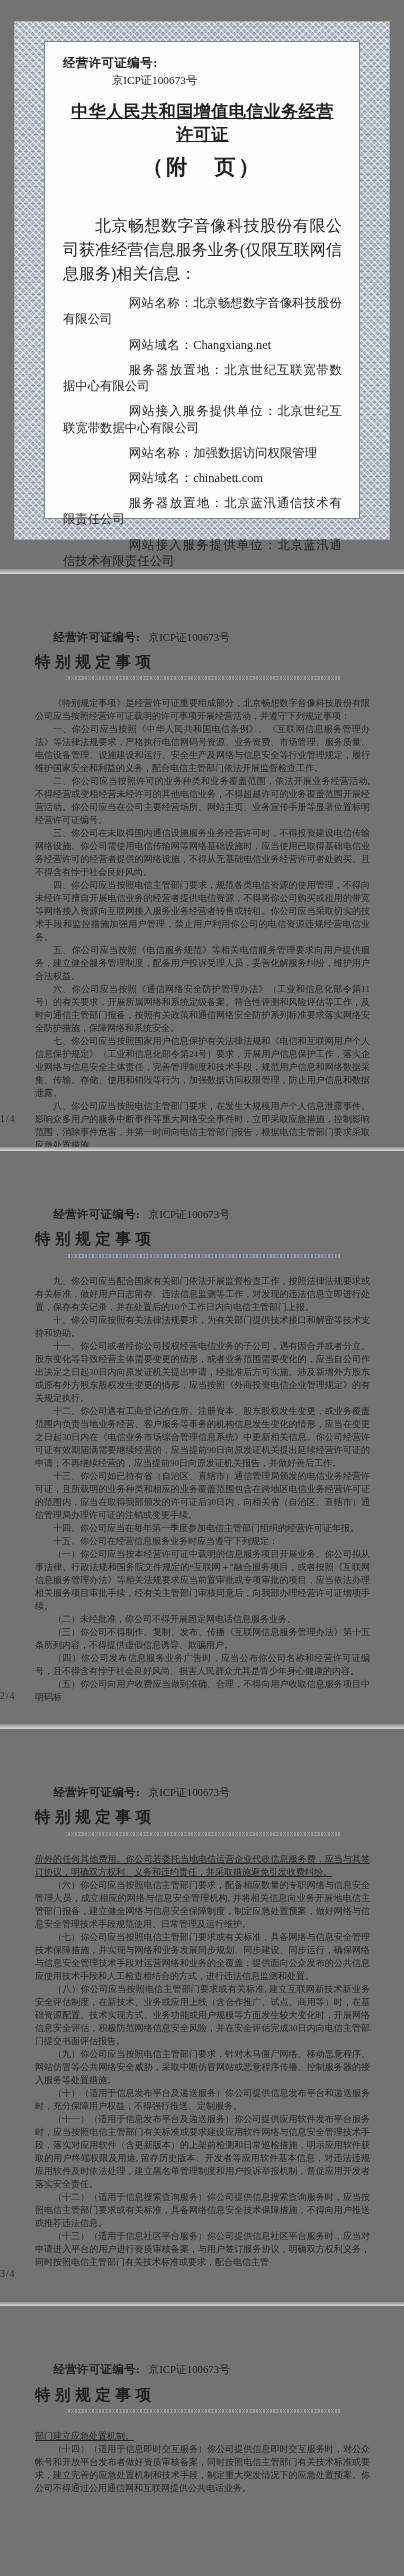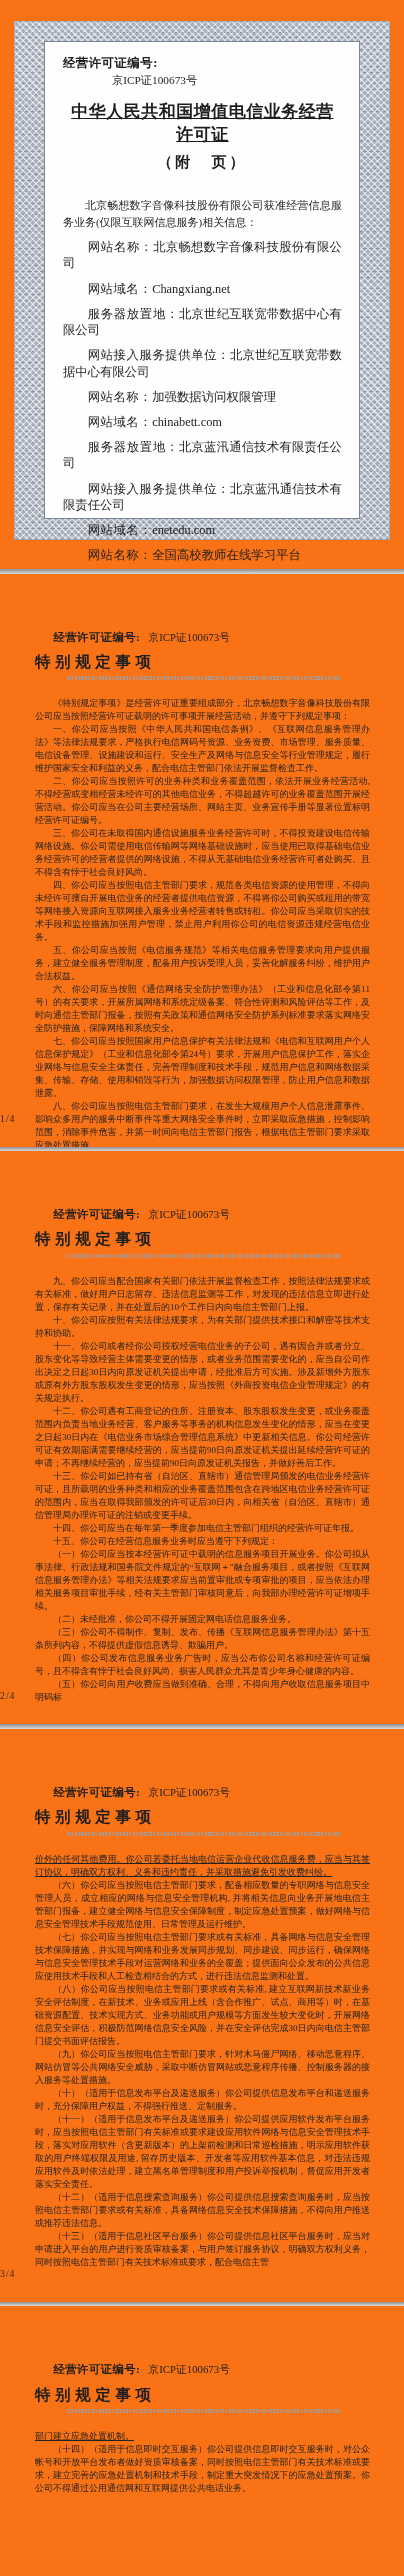--- a/index.html
+++ b/index.html
@@ -1,39 +1,39 @@
 <!DOCTYPE html>
 <html lang="zh" style="font-size:8.2px"><head>
 <meta charset="utf-8">
 <style>
   html,body{margin:0;padding:0;background:#dcdcdc;}
   body{font-family:"Liberation Serif","DejaVu Serif",serif;color:#1e1e1e;}
   .stack{width:405px;margin:0 auto;background:#f4f4f4;}
-  .sheet{position:relative;width:405px;background:#f97316;overflow:hidden;box-sizing:border-box;}
+  .sheet{position:relative;width:405px;background:#737373;overflow:hidden;box-sizing:border-box;}
   .divider{height:4.6px;background:linear-gradient(#8f8f8f,#d9d9d9);}
 
   
   .sheet-cert{height:569px;}
   .cert-frame{position:absolute;left:14.4px;top:20.6px;width:376px;height:519px;
     background-color:#a9b0bd;
     background-image:
       repeating-linear-gradient(45deg, rgba(255,255,255,.55) 0 1.5px, rgba(255,255,255,0) 1.5px 4.6px),
       repeating-linear-gradient(-45deg, rgba(255,255,255,.45) 0 1.5px, rgba(255,255,255,0) 1.5px 4.6px),
       repeating-linear-gradient(0deg, rgba(70,80,100,.28) 0 1px, rgba(70,80,100,0) 1px 5.7px);
     box-shadow:0 0 0 0.5px #8a909d inset;}
   .cert-inner{position:absolute;left:30px;right:30px;top:20.6px;bottom:20.6px;
     background:#fefefe;border:1px solid #7d8494;padding:12.4px 17.5px;box-sizing:border-box;}
   .cert-no-label{font-size:12.4px;font-weight:bold;letter-spacing:0.5px;}
   .cert-no-value{font-size:11.3px;margin-left:49px;margin-top:1px;}
   .cert-title{text-align:center;font-size:17px;font-weight:bold;letter-spacing:0.5px;margin-top:12.4px;text-decoration:underline;}
-  .cert-subtitle{text-align:center;font-size:15px;font-weight:bold;letter-spacing:3.1px;margin-top:7.2px;}
-  .cert-intro{font-size:11px;line-height:1.5;text-indent:2em;margin-top:25px;text-align:justify;}
+  .cert-subtitle{text-align:center;font-size:21px;font-weight:bold;letter-spacing:3.1px;margin-top:7.2px;}
+  .cert-intro{font-size:16px;line-height:1.5;text-indent:2em;margin-top:33px;text-align:justify;}
   .cert-lines{margin-top:4.1px;}
   .cert-line{font-size:12.4px;line-height:1.32;text-indent:2em;margin:8.8px 0 0;text-align:justify;}
-  .cert-line .lbl{letter-spacing:0.5px;}
+  .cert-line .lbl{letter-spacing:0.5px;margin-left:41px;}
 
   
   .sheet-sp{height:573px;padding:56px 35px 0;}
   .sheet-sp-last{height:567px;}
   .head-row{margin-left:18.5px;font-size:11.3px;}
   .head-label{font-weight:bold;letter-spacing:0.5px;}
   .head-no{font-size:10.8px;margin-left:5.2px;}
   .sp-title{text-align:left;font-size:15.5px;font-weight:bold;letter-spacing:4.6px;margin-top:7.2px;}
   .wavy{width:274px;height:4.1px;margin:3.6px auto 0;opacity:.85;
     background:

